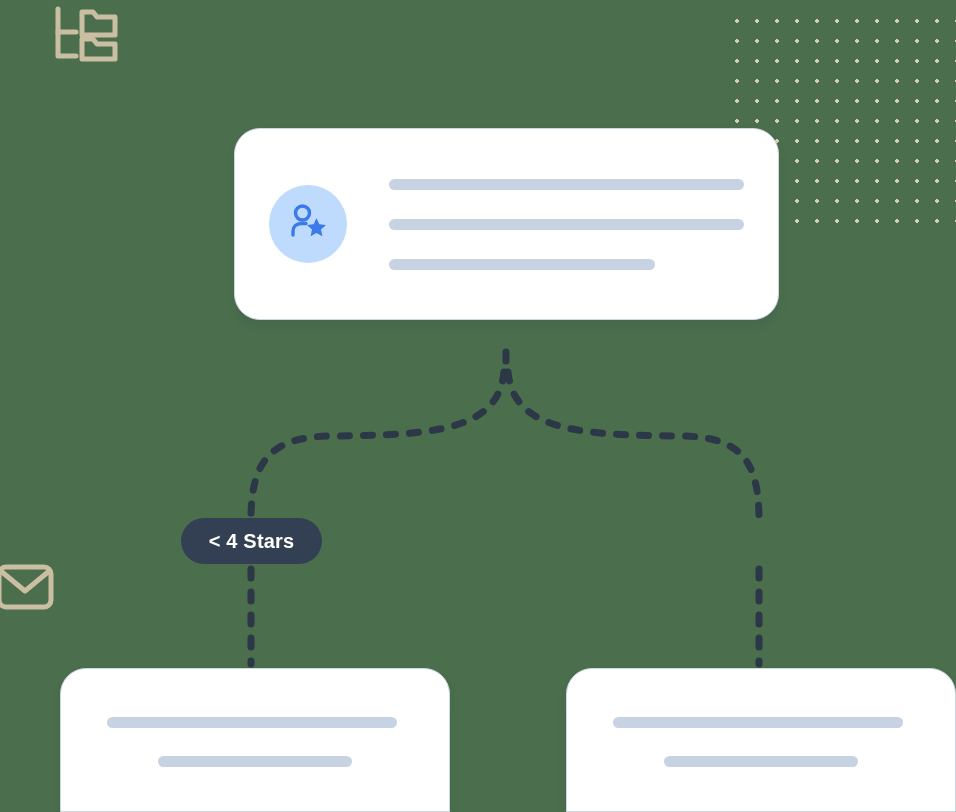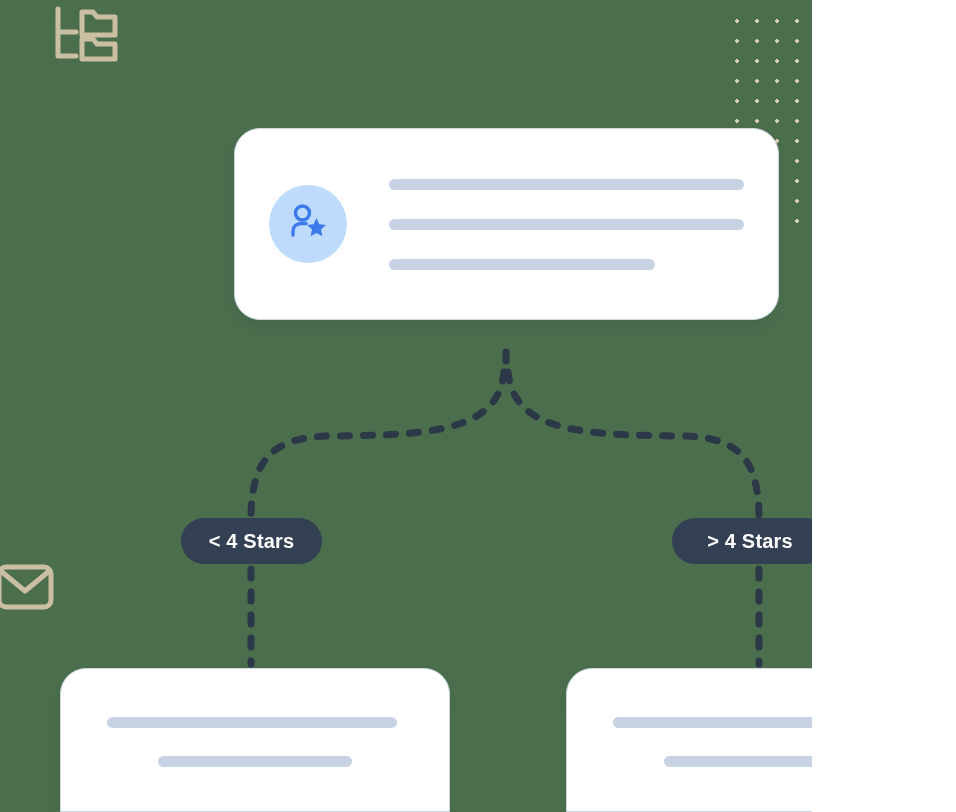--- a/index.html
+++ b/index.html
@@ -7,21 +7,21 @@
     padding: 0;
   }
   body {
     width: 956px;
     height: 812px;
     overflow: hidden;
     font-family: "Liberation Sans", sans-serif;
   }
   #stage {
     position: relative;
-    width: 812px;
+    width: 956px;
     height: 812px;
     background: #4b6f4d;
     overflow: hidden;
   }
 
   
   #dot-grid {
     position: absolute;
     left: 723px;
     top: 3px;
@@ -201,21 +201,20 @@
     </div>
     <div class="skeleton-group">
       <div class="skeleton sk-w-full"></div>
       <div class="skeleton sk-w-full"></div>
       <div class="skeleton sk-w-mid"></div>
     </div>
   </div>
 
   <div class="badge" id="badge-low">&lt; 4 Stars</div>
 
-  <div class="badge" id="badge-high">&gt; 4 Stars</div>
 
   <div class="card" id="card-bottom-left">
     <div class="bottom-skels">
       <div class="skeleton bl-line1"></div>
       <div class="skeleton bl-line2"></div>
     </div>
   </div>
 
   <div class="card" id="card-bottom-right">
     <div class="bottom-skels">

